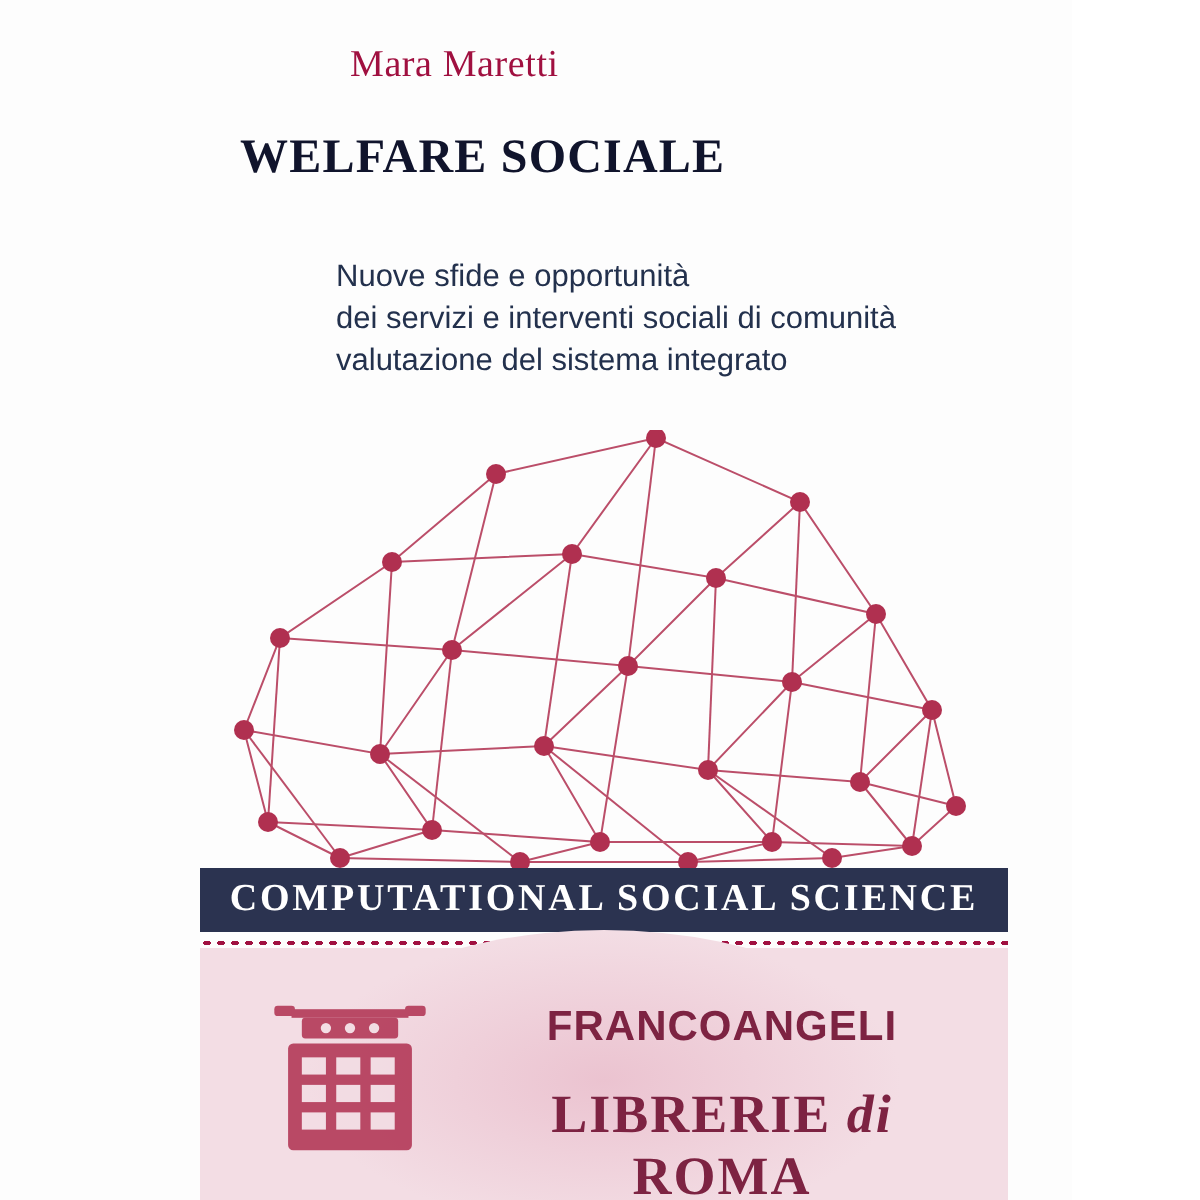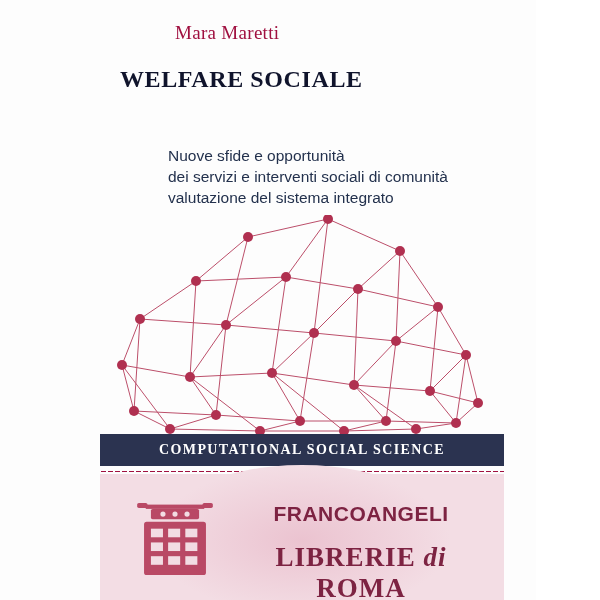--- a/index.html
+++ b/index.html
@@ -49,21 +49,21 @@
     letter-spacing: 0.6px;
     color: #10142c;
     line-height: 26px;
     white-space: nowrap;
   }
 
   
   .subtitle-block {
     position: absolute;
     left: 168px;
-    top: 145px;
+    top: 128px;
     width: 420px;
   }
   .subtitle-line {
     font-family: "Liberation Sans", sans-serif;
     font-size: 15.5px;
     color: #23314d;
     line-height: 21px;
     white-space: nowrap;
   }
 
@@ -86,21 +86,21 @@
     height: 32px;
     background: #2b3350;
     display: flex;
     align-items: center;
     justify-content: center;
   }
   .series-band .series-text {
     color: #ffffff;
     font-family: "Liberation Serif", serif;
     font-weight: bold;
-    font-size: 14px;
+    font-size: 19px;
     letter-spacing: 1.4px;
   }
 
   
   .dot-rule {
     position: absolute;
     left: 100px;
     top: 470px;
     width: 404px;
     height: 3px;

